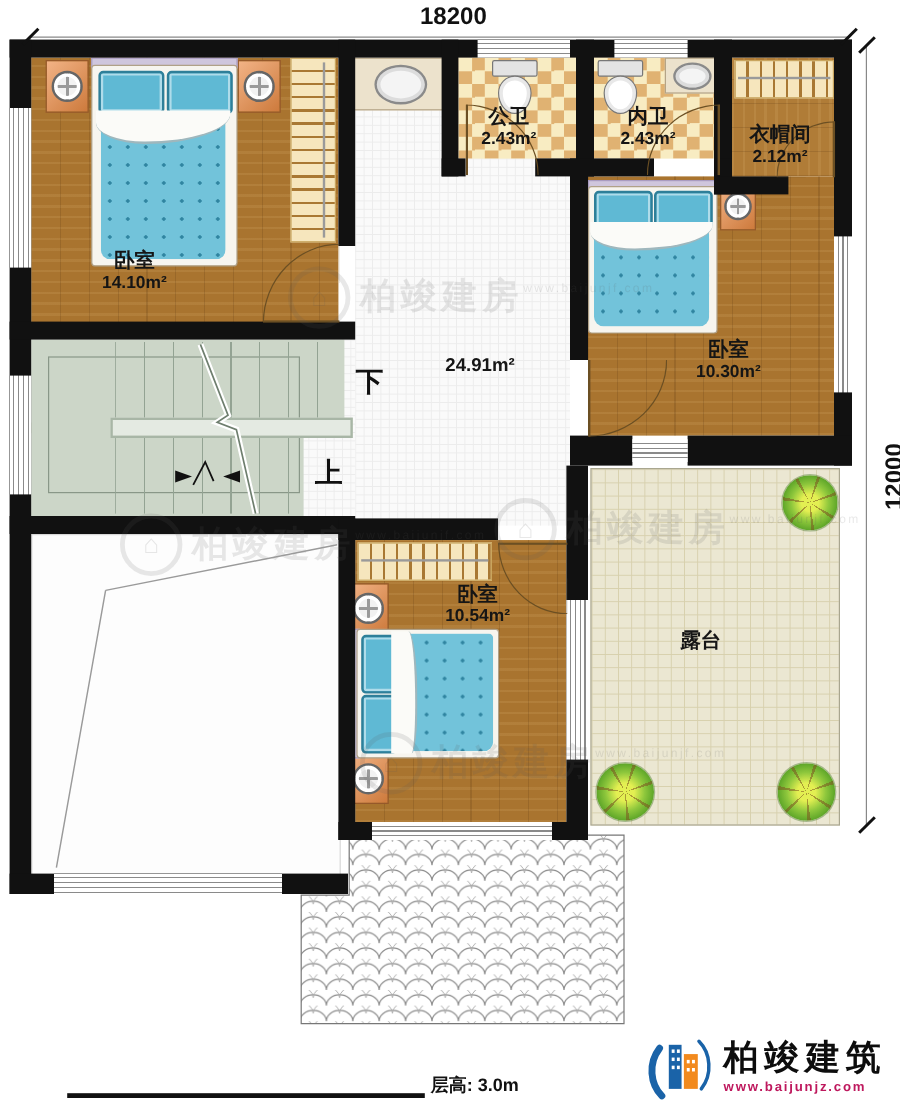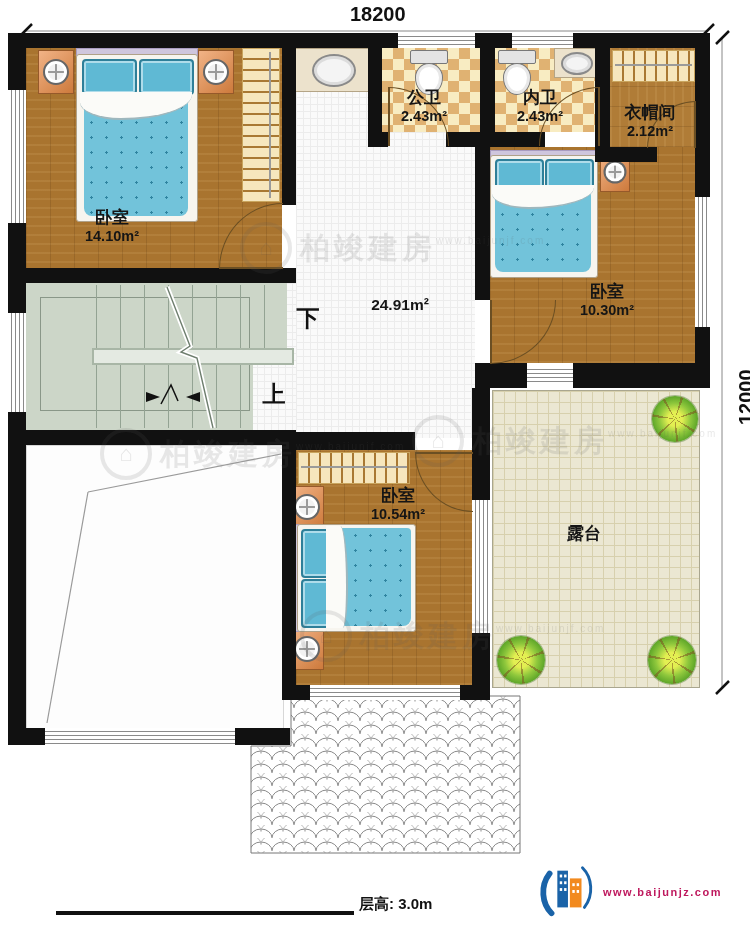--- a/index.html
+++ b/index.html
@@ -327,17 +327,18 @@
       <rect x="22.5" y="21" width="2.5" height="3" fill="#fff"></rect>
         <rect x="27" y="21" width="2.5" height="3" fill="#fff"></rect>
       <rect x="22.5" y="28" width="2.5" height="3" fill="#fff"></rect>
         <rect x="27" y="28" width="2.5" height="3" fill="#fff"></rect>
       <rect x="35.5" y="23" width="2.5" height="3" fill="#fff"></rect>
         <rect x="40" y="23" width="2.5" height="3" fill="#fff"></rect>
       <rect x="35.5" y="30" width="2.5" height="3" fill="#fff"></rect>
         <rect x="40" y="30" width="2.5" height="3" fill="#fff"></rect>
     </svg>
     <span class="btx">
+      <span class="bname">柏竣建筑</span>
       <span class="bsite">www.baijunjz.com</span>
     </span>
   </div>
 
 </div>
 
 </body></html>

